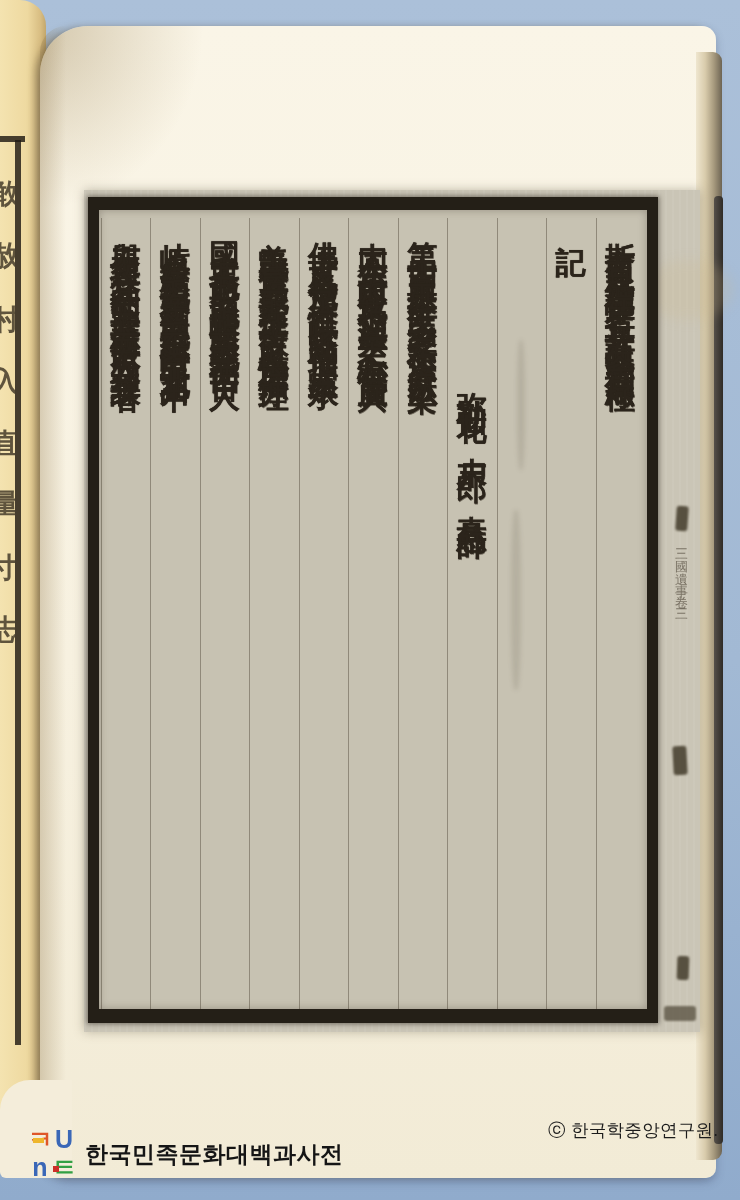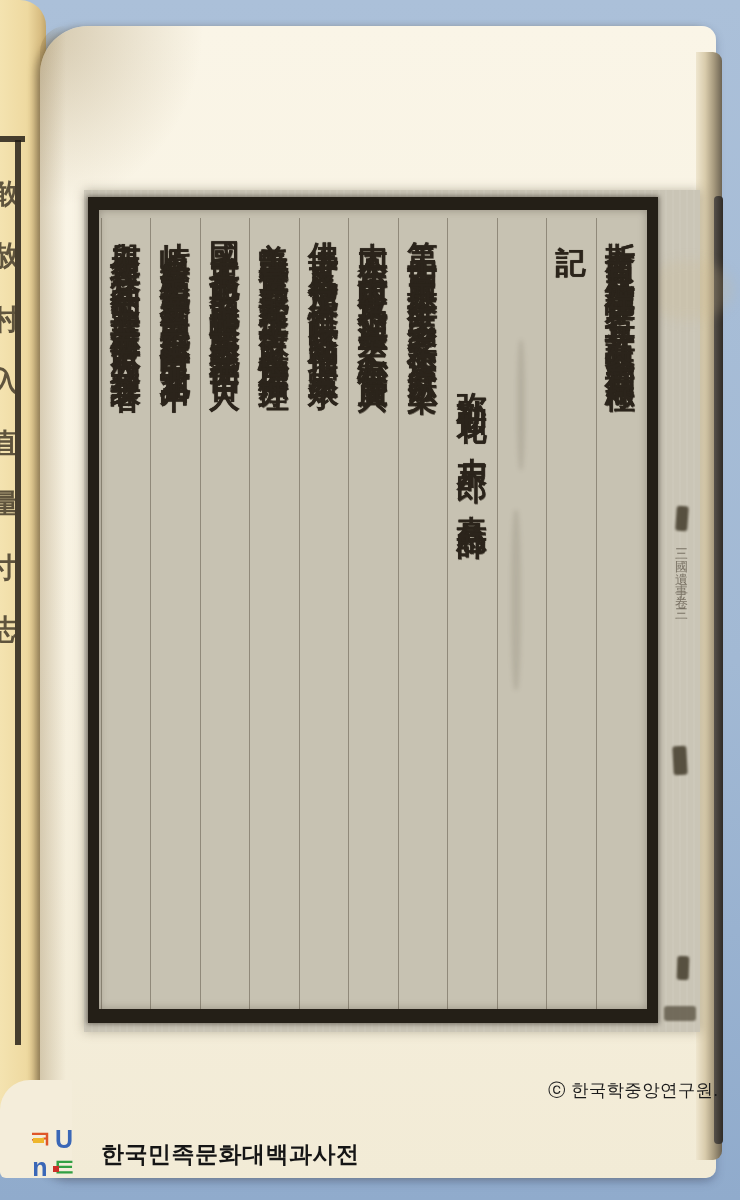--- a/index.html
+++ b/index.html
@@ -112,25 +112,25 @@
   }
   .logo-mark span {
     font-weight:900; font-size:25px; line-height:26px; text-align:center;
     font-family:"Liberation Sans", sans-serif;
   }
   .g-orange { color:#df5628; }
   .g-blue   { color:#3a67b7; }
   .g-green  { color:#33a043; }
   .yellow-bar { position:absolute; left:5px; top:12px; width:11px; height:5px; background:#eeb62c; }
   .red-dot    { position:absolute; left:25px; top:40px; width:6px; height:6px; background:#cc2f28; }
-  .logo-text { margin-left:25px; }
+  .logo-text { margin-left:9px; }
   .logo-kr { font-size:23px; font-weight:bold; color:#151515; letter-spacing:.5px; line-height:27px; }
   .logo-en { font-size:15px; color:#2d2d2d; line-height:19px; }
   .copyright {
-    position:absolute; left:548px; top:1078px; width:180px;
+    position:absolute; left:548px; top:1118px; width:180px;
     font-size:17.5px; color:#1b1b1b; letter-spacing:.3px;
   }
 </style>
 </head>
 <body>
 
 <div class="left-page">
   <div class="lp-clip">
     <div class="lp-text">敢赦村入直量寸志</div>
   </div>

